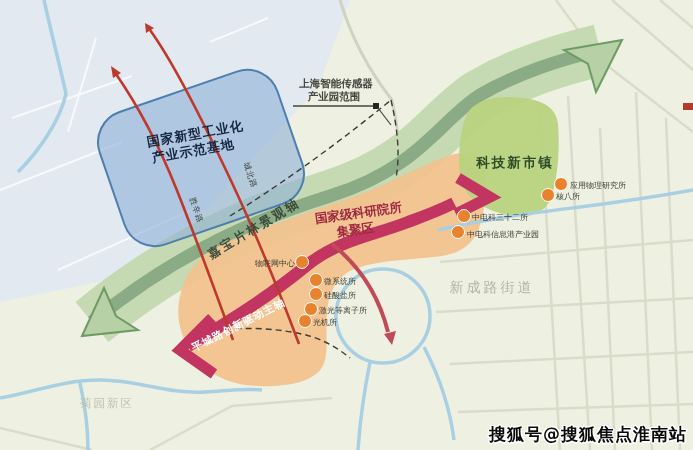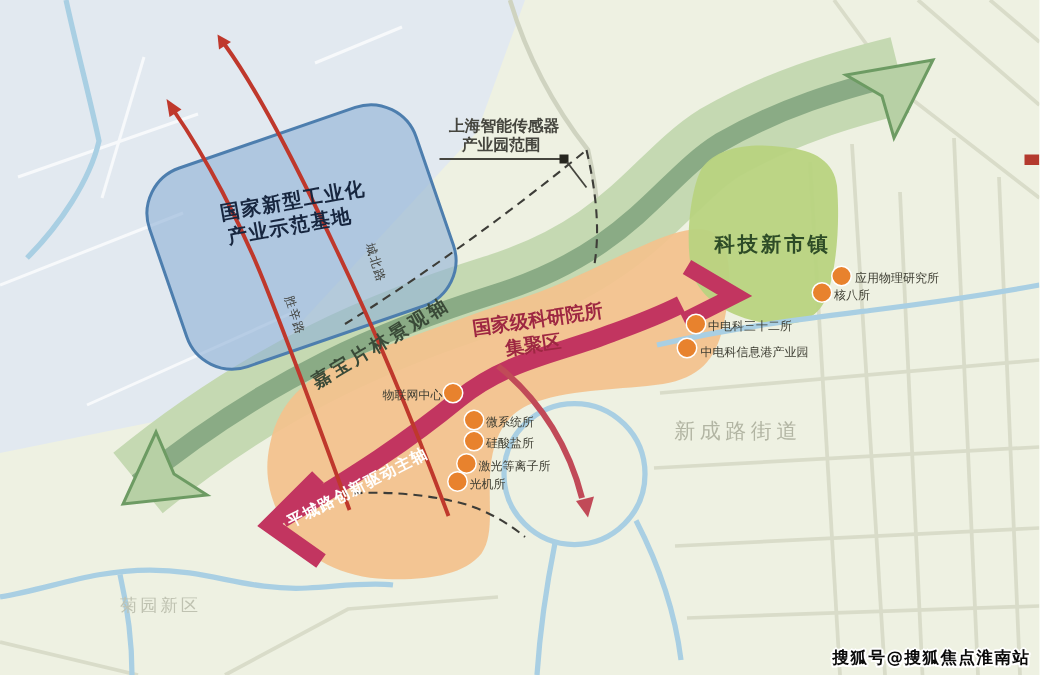--- a/index.html
+++ b/index.html
@@ -1,20 +1,20 @@
 <!DOCTYPE html>
 <html><head>
 <meta charset="utf-8">
 <style>
   html,body{margin:0;padding:0;background:#ffffff;font-family:"DejaVu Sans","Liberation Sans",sans-serif;}
   .stage{position:relative;width:693px;height:450px;overflow:hidden;background:#eef1e2;}
   .stage svg{position:absolute;left:0;top:0;}
   .watermark{
     position:absolute;right:6px;bottom:4px;
-    font-size:11px;font-weight:bold;color:#0a0a0a;letter-spacing:1px;
+    font-size:17px;font-weight:bold;color:#0a0a0a;letter-spacing:1px;
     text-shadow:-1.5px 0 #fff,1.5px 0 #fff,0 -1.5px #fff,0 1.5px #fff,
                 -1px -1px #fff,1px 1px #fff,-1px 1px #fff,1px -1px #fff;
     font-family:"DejaVu Sans","Liberation Sans",sans-serif;
   }
   text{font-family:"DejaVu Sans","Liberation Sans",sans-serif;}
   .zlabel{font-weight:bold;}
 </style>
 </head>
 <body>
 

